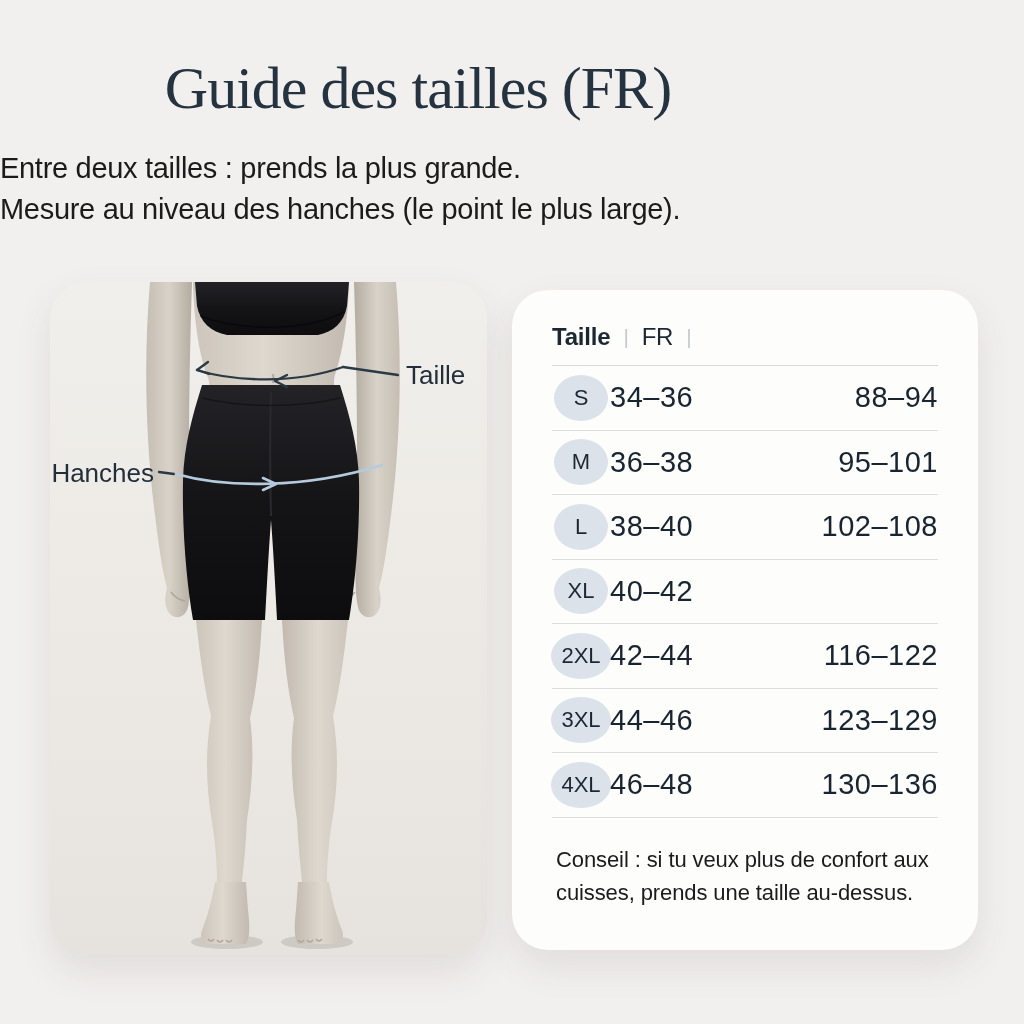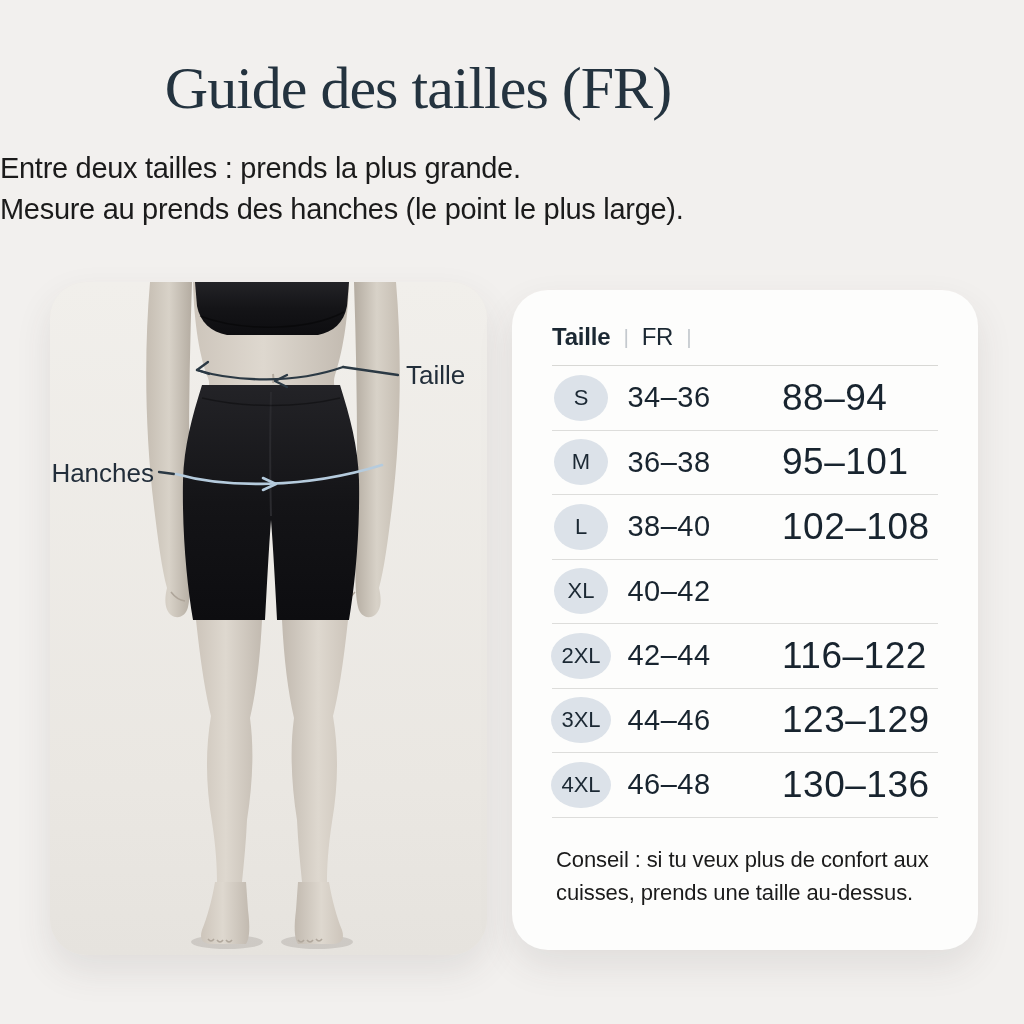--- a/index.html
+++ b/index.html
@@ -67,41 +67,41 @@
   .badge{
     --badge-bg:#dce2e9;
     justify-self:center;
     min-width:34px;height:46px;padding:0 10px;
     border-radius:50%;
     background:var(--badge-bg);
     color:#1b2833;font-size:22px;
     display:flex;align-items:center;justify-content:center;
   }
   .fr-val{
-    text-align:center;padding-right:10px;
+    text-align:left;padding-right:10px;
     font-size:29px;color:#18242f;letter-spacing:0.5px;
   }
   .hip-val{
-    text-align:left;padding-left:44px;
-    font-size:37px;color:#18242f;letter-spacing:0.5px;
+    text-align:right;padding-left:44px;
+    font-size:29px;color:#18242f;letter-spacing:0.5px;
   }
   .note{
     margin:25px 0 0 4px;
     font-size:22px;line-height:33px;letter-spacing:-0.1px;
     color:#1b1b1b;
   }
 </style>
 </head>
 <body style="background: rgb(242, 240, 238);">
 
 <div class="page">
 
   <h1 class="title">Guide des tailles (FR)</h1>
   <p class="subtitle line1">Entre deux tailles : prends la plus grande.</p>
-  <p class="subtitle line2">Mesure au prends des hanches (le point le plus large).</p>
+  <p class="subtitle line2">Mesure au niveau des hanches (le point le plus large).</p>
 
   <div class="figure-card">
     <svg width="437" height="673" viewBox="0 0 437 673">
       <defs>
         <linearGradient id="pbg" x1="0" y1="0" x2="0" y2="1">
           <stop offset="0" stop-color="#f1efeb"></stop>
           <stop offset="0.75" stop-color="#eae7e2"></stop>
           <stop offset="1" stop-color="#e6e3de"></stop>
         </linearGradient>
         <linearGradient id="skin" x1="0" y1="0" x2="1" y2="0">

